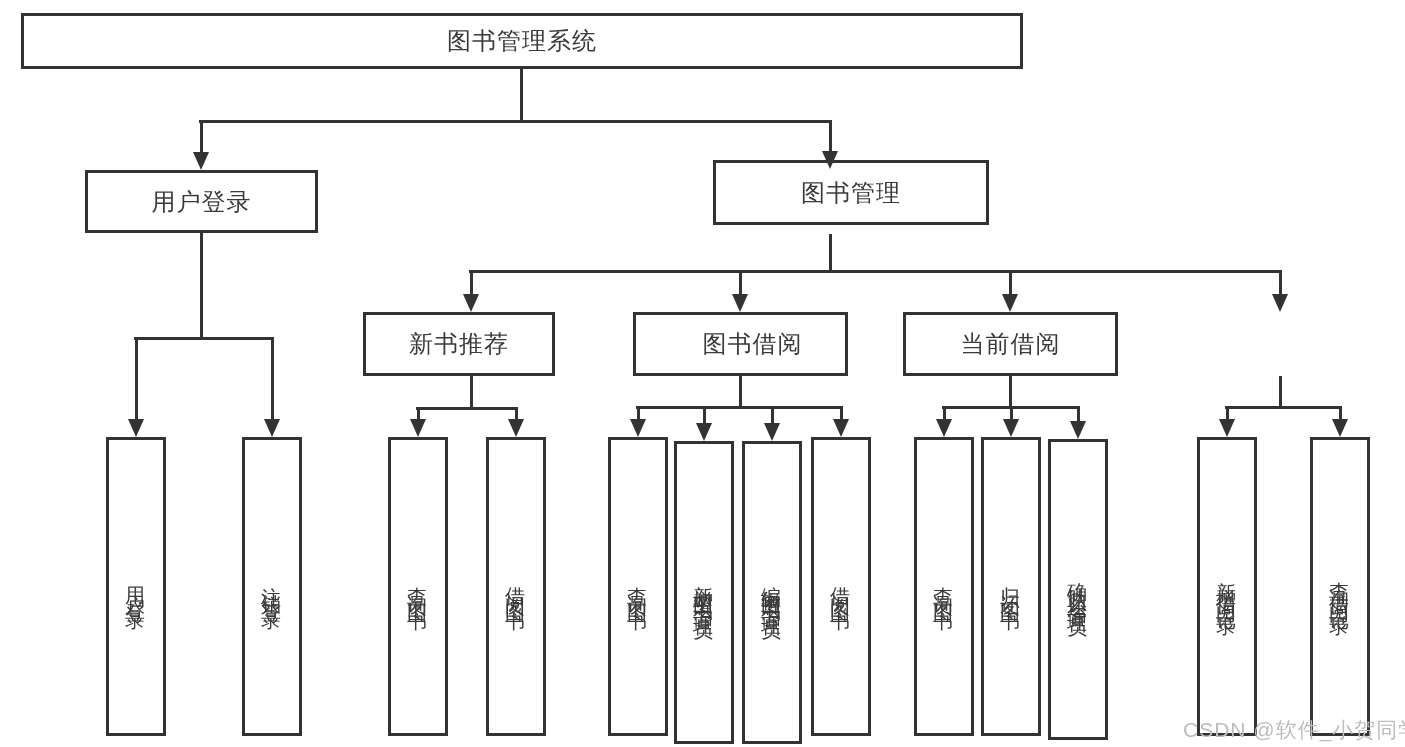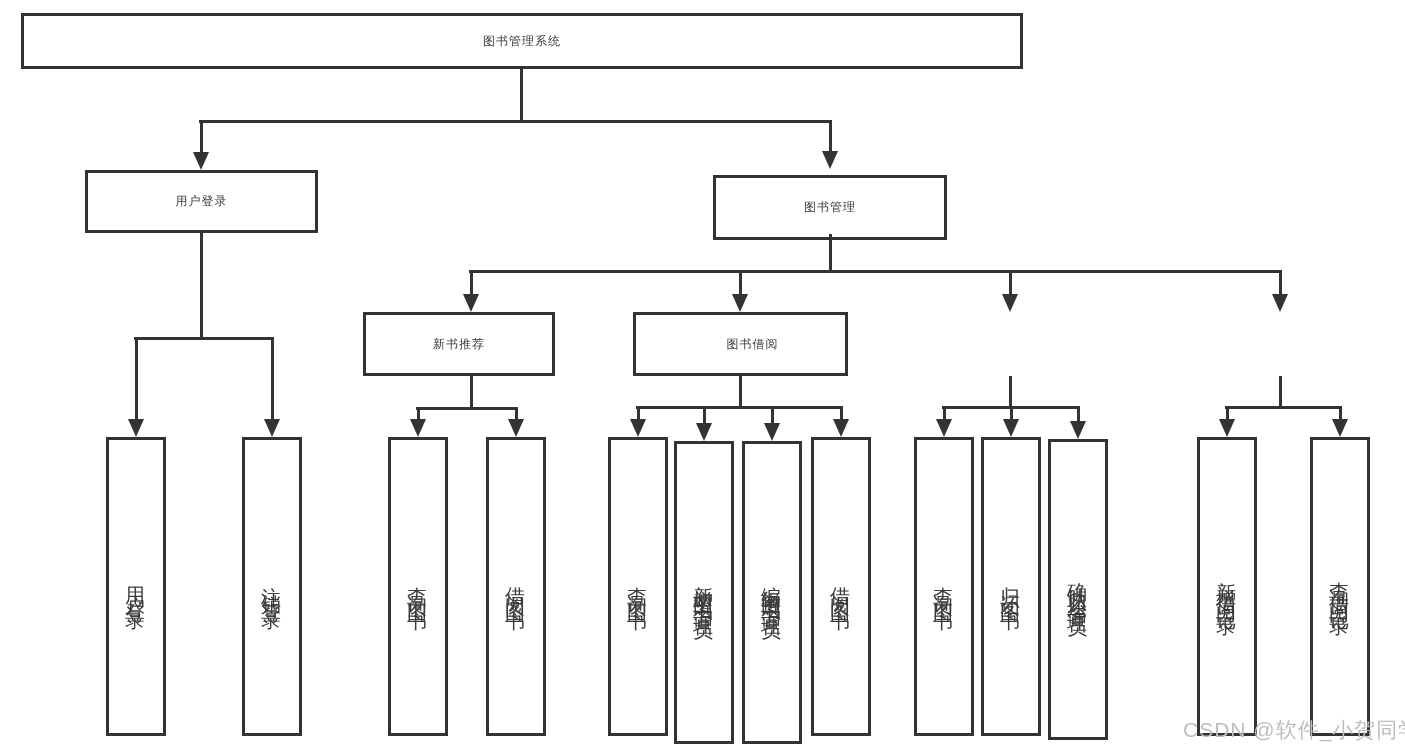--- a/index.html
+++ b/index.html
@@ -18,21 +18,21 @@
     overflow:hidden;
   }
   .box{
     position:absolute;
     box-sizing:border-box;
     border:3px solid var(--line);
     background:#fff;
     display:flex;
     align-items:center;
     justify-content:center;
-    font-size:12px;
+    font-size:24px;
     letter-spacing:1px;
     color:var(--text);
     white-space:nowrap;
   }
   .vert{
     writing-mode:vertical-rl;
     text-orientation:mixed;
     letter-spacing:8px;
     font-size:20px;
     white-space:normal;
@@ -59,24 +59,25 @@
   }
 </style>
 </head>
 <body>
 
 <div class="stage">
 
   <div class="box" style="left:21px;top:13px;width:1002px;height:56px;">图书管理系统</div>
 
   <div class="box" style="left:85px;top:170px;width:233px;height:63px;">用户登录</div>
-  <div class="box" style="left:713px;top:175px;width:234px;height:65px;">图书管理</div>
+  <div class="box" style="left:713px;top:160px;width:276px;height:65px;">图书管理</div>
 
   <div class="box" style="left:363px;top:312px;width:192px;height:64px;">新书推荐</div>
   <div class="box" style="left:633px;top:312px;width:215px;height:64px;padding-left:24px;">图书借阅</div>
+  <div class="box" style="left:903px;top:312px;width:215px;height:64px;">当前借阅</div>
 
   <div class="box vert" style="left:106px;top:437px;width:60px;height:299px;">用户登录</div>
   <div class="box vert" style="left:242px;top:437px;width:60px;height:299px;">注销登录</div>
 
   <div class="box vert" style="left:388px;top:437px;width:60px;height:299px;">查询图书</div>
   <div class="box vert" style="left:486px;top:437px;width:60px;height:299px;">借阅图书</div>
 
   <div class="box vert" style="left:608px;top:437px;width:60px;height:299px;">查询图书</div>
   <div class="box vert" style="left:674px;top:441px;width:60px;height:303px;letter-spacing:5px;">新增图书（管理员）</div>
   <div class="box vert" style="left:742px;top:441px;width:60px;height:303px;letter-spacing:5px;">编辑图书（管理员）</div>

